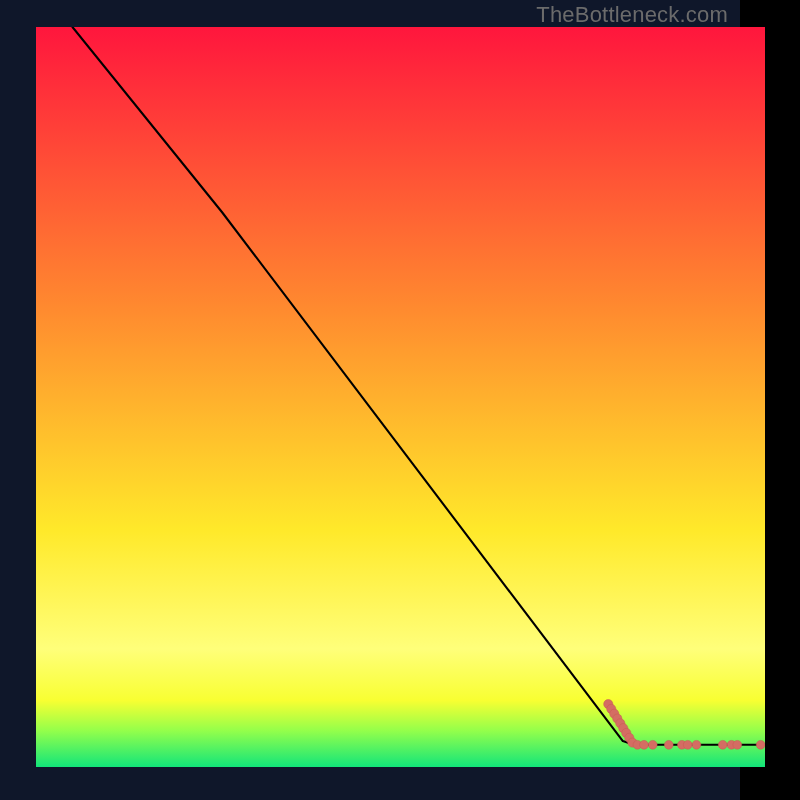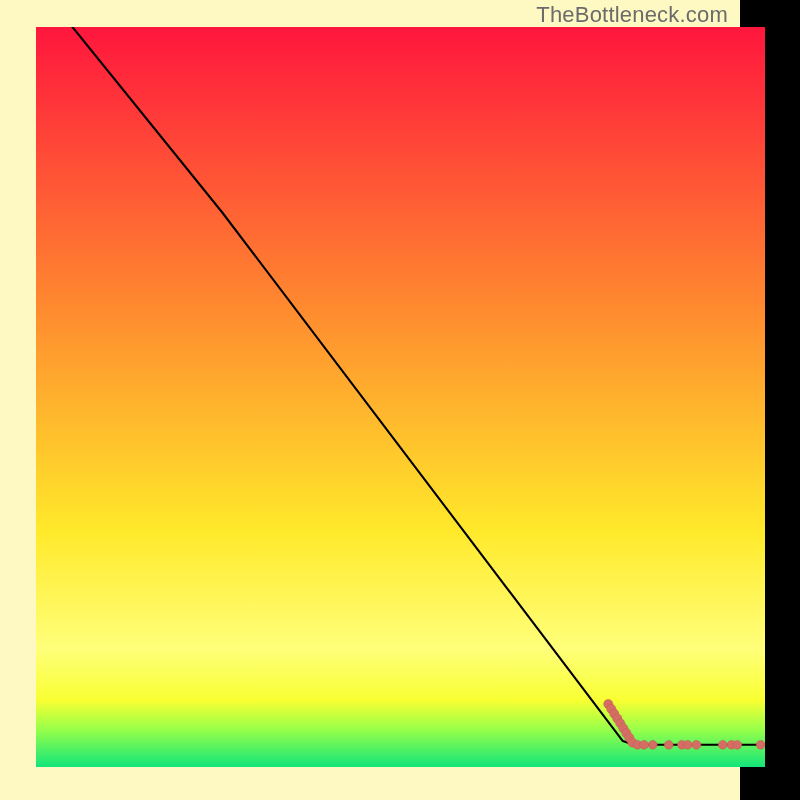--- a/index.html
+++ b/index.html
@@ -8,21 +8,21 @@
     width: 800px;
     height: 800px;
     background: #000;
     overflow: hidden;
     font-family: Arial, Helvetica, sans-serif;
   }
   .stage {
     position: relative;
     width: 740px;
     height: 800px;
-    background: #fef9c3;
+    background: #0f172a;
   }
   .watermark {
     position: absolute;
     top: 2px;
     right: 12px;
     color: #6b6b6b;
     font-size: 22px;
     font-weight: 500;
     letter-spacing: 0.2px;
     user-select: none;

